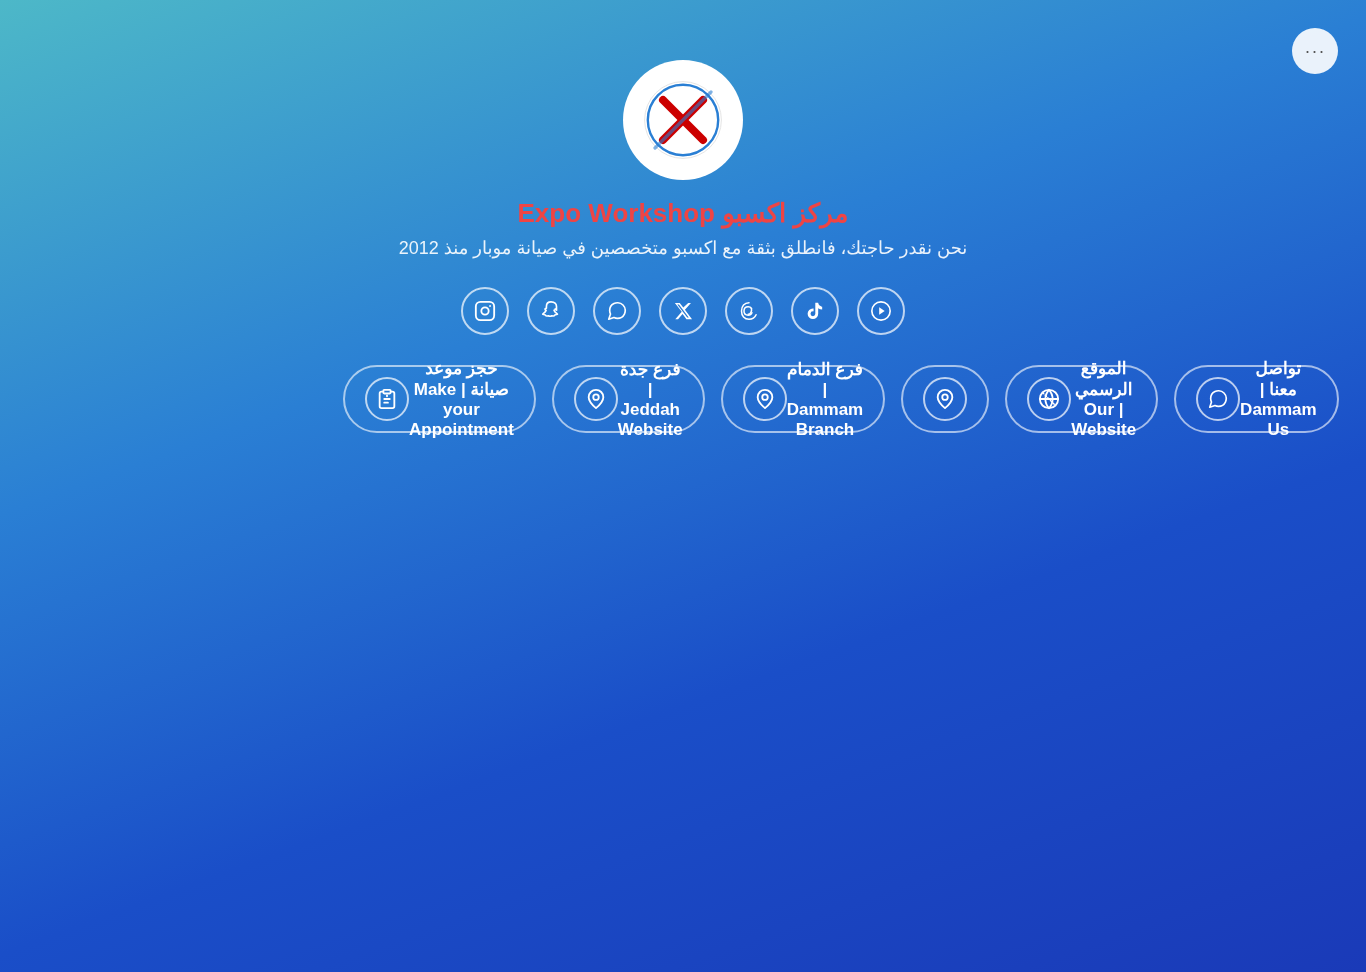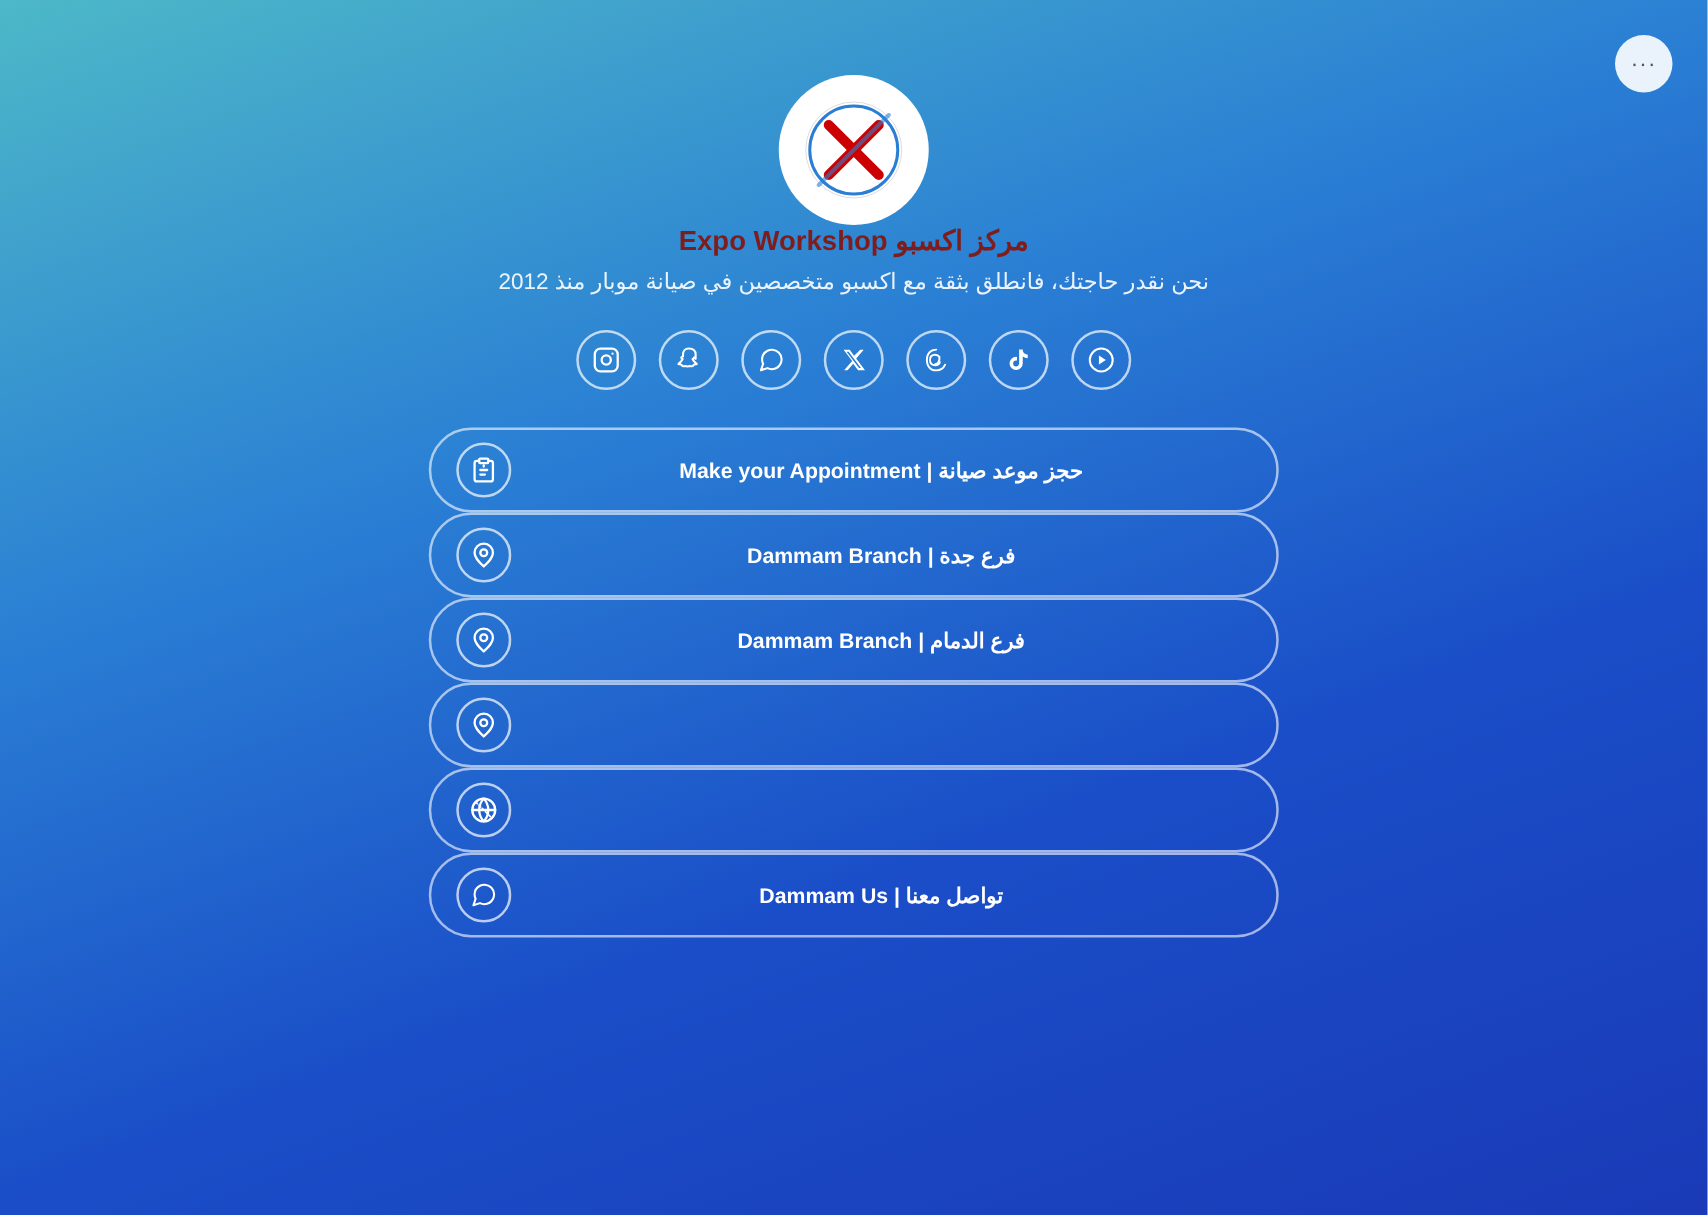--- a/index.html
+++ b/index.html
@@ -39,22 +39,23 @@
       height: 120px;
       background: white;
       border-radius: 50%;
       display: flex;
       align-items: center;
       justify-content: center;
       overflow: hidden;
     }
 
     .title {
-      color: #7f1d1d;
-      font-size: 22px;
+      margin-top: 18px;
+      color: #ef4444;
+      font-size: 26px;
       font-weight: bold;
       text-align: center;
       direction: rtl;
     }
 
     .subtitle {
       margin-top: 8px;
       color: rgba(255,255,255,0.9);
       font-size: 18px;
       text-align: center;
@@ -77,21 +78,22 @@
       align-items: center;
       justify-content: center;
       color: white;
       font-size: 20px;
       cursor: pointer;
     }
 
     .links-container {
       margin-top: 30px;
       display: flex;
-      flex-direction: column;
+      flex-direction: row;
+      gap: 16px;
       width: 680px;
     }
 
     .link-btn {
       width: 100%;
       height: 68px;
       border: 2px solid rgba(255,255,255,0.6);
       border-radius: 50px;
       background: transparent;
       display: flex;
@@ -220,21 +222,21 @@
     <span class="link-text">حجز موعد صيانة | Make your Appointment</span>
   </div>
 
   <div class="link-btn">
     <div class="link-icon-wrapper">
       <svg width="22" height="22" viewBox="0 0 24 24" fill="none" stroke="white" stroke-width="2" stroke-linecap="round" stroke-linejoin="round">
         <circle cx="12" cy="10" r="3"></circle>
         <path d="M12 2C7.58 2 4 5.58 4 10c0 5 8 12 8 12s8-7 8-12c0-4.42-3.58-8-8-8z"></path>
       </svg>
     </div>
-    <span class="link-text">فرع جدة | Dammam Branch</span>
+    <span class="link-text">فرع جدة | Jeddah Website</span>
   </div>
 
   <div class="link-btn">
     <div class="link-icon-wrapper">
       <svg width="22" height="22" viewBox="0 0 24 24" fill="none" stroke="white" stroke-width="2" stroke-linecap="round" stroke-linejoin="round">
         <circle cx="12" cy="10" r="3"></circle>
         <path d="M12 2C7.58 2 4 5.58 4 10c0 5 8 12 8 12s8-7 8-12c0-4.42-3.58-8-8-8z"></path>
       </svg>
     </div>
     <span class="link-text">فرع الدمام | Dammam Branch</span>
@@ -251,20 +253,21 @@
 
   <div class="link-btn">
     <div class="link-icon-wrapper">
       <svg width="22" height="22" viewBox="0 0 24 24" fill="none" stroke="white" stroke-width="2" stroke-linecap="round" stroke-linejoin="round">
         <circle cx="12" cy="12" r="10"></circle>
         <line x1="2" y1="12" x2="22" y2="12"></line>
         <path d="M12 2a15.3 15.3 0 0 1 4 10 15.3 15.3 0 0 1-4 10 15.3 15.3 0 0 1-4-10 15.3 15.3 0 0 1 4-10z"></path>
         <line x1="5" y1="5" x2="19" y2="19" stroke-width="1.5" stroke-dasharray="2,2"></line>
       </svg>
     </div>
+    <span class="link-text">الموقع الرسمي | Our Website</span>
   </div>
 
   <div class="link-btn">
     <div class="link-icon-wrapper">
       <svg width="22" height="22" viewBox="0 0 24 24" fill="none" stroke="white" stroke-width="1.8" stroke-linecap="round" stroke-linejoin="round">
         <path d="M21 11.5a8.38 8.38 0 0 1-.9 3.8 8.5 8.5 0 0 1-7.6 4.7 8.38 8.38 0 0 1-3.8-.9L3 21l1.9-5.7a8.38 8.38 0 0 1-.9-3.8 8.5 8.5 0 0 1 4.7-7.6 8.38 8.38 0 0 1 3.8-.9h.5a8.48 8.48 0 0 1 8 8v.5z"></path>
       </svg>
     </div>
     <span class="link-text">تواصل معنا | Dammam Us</span>
   </div>

